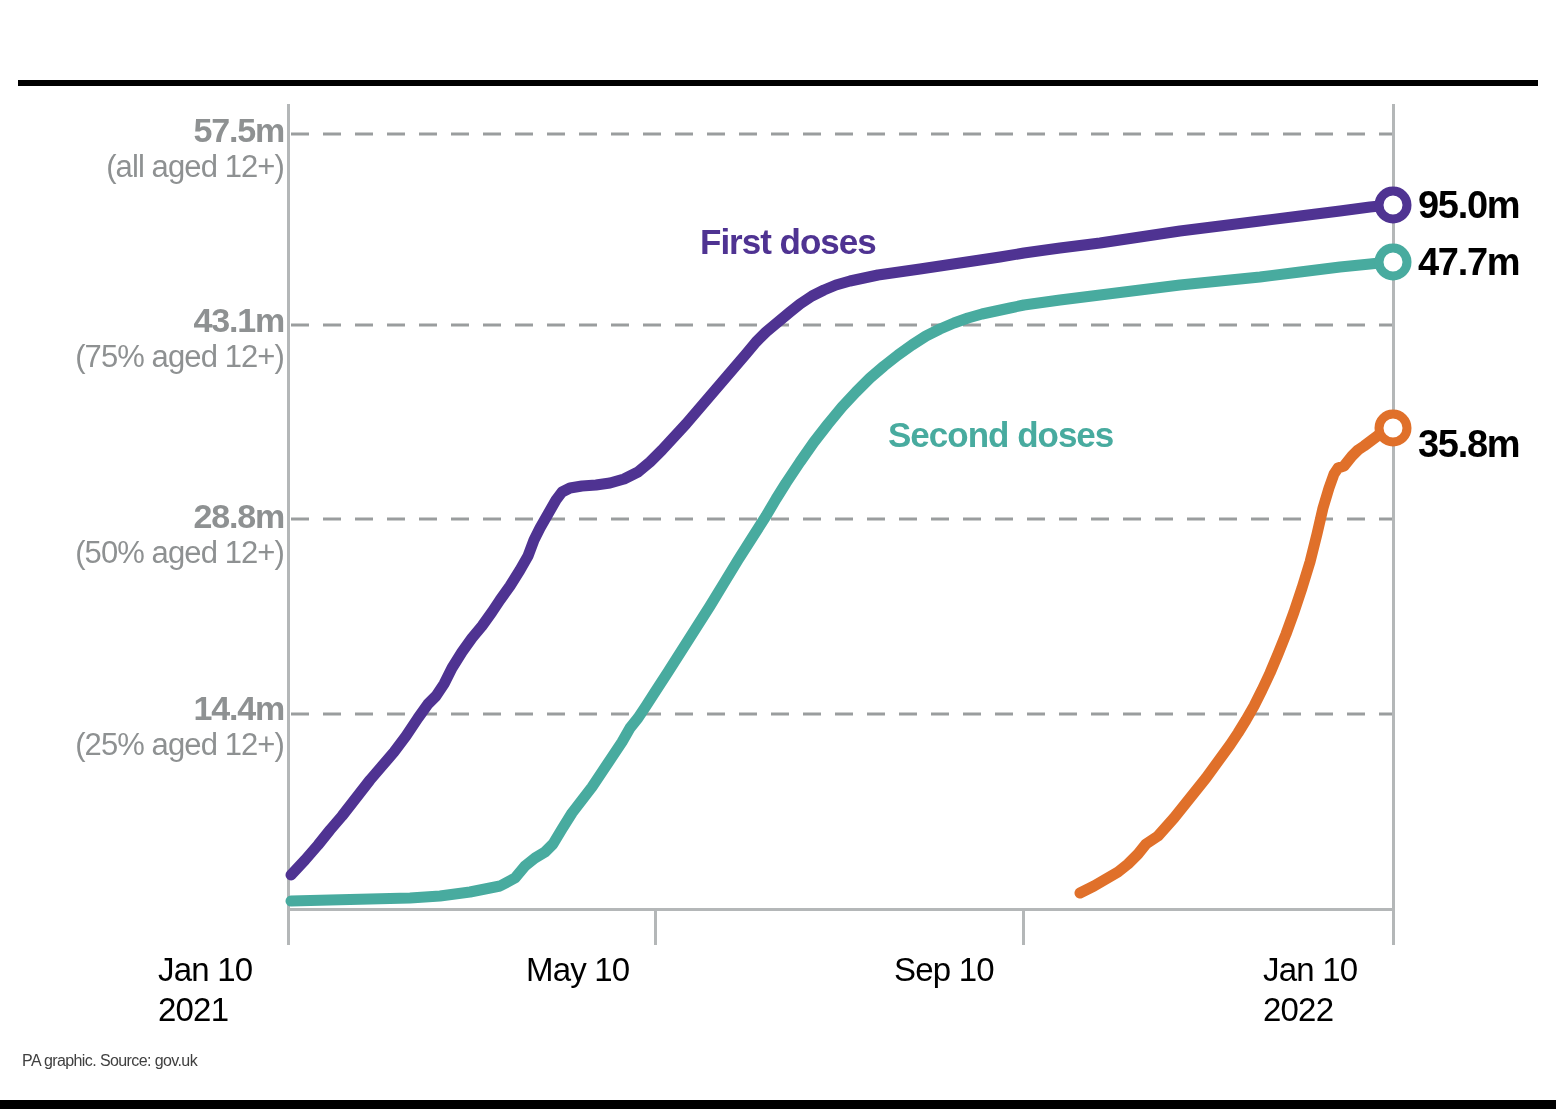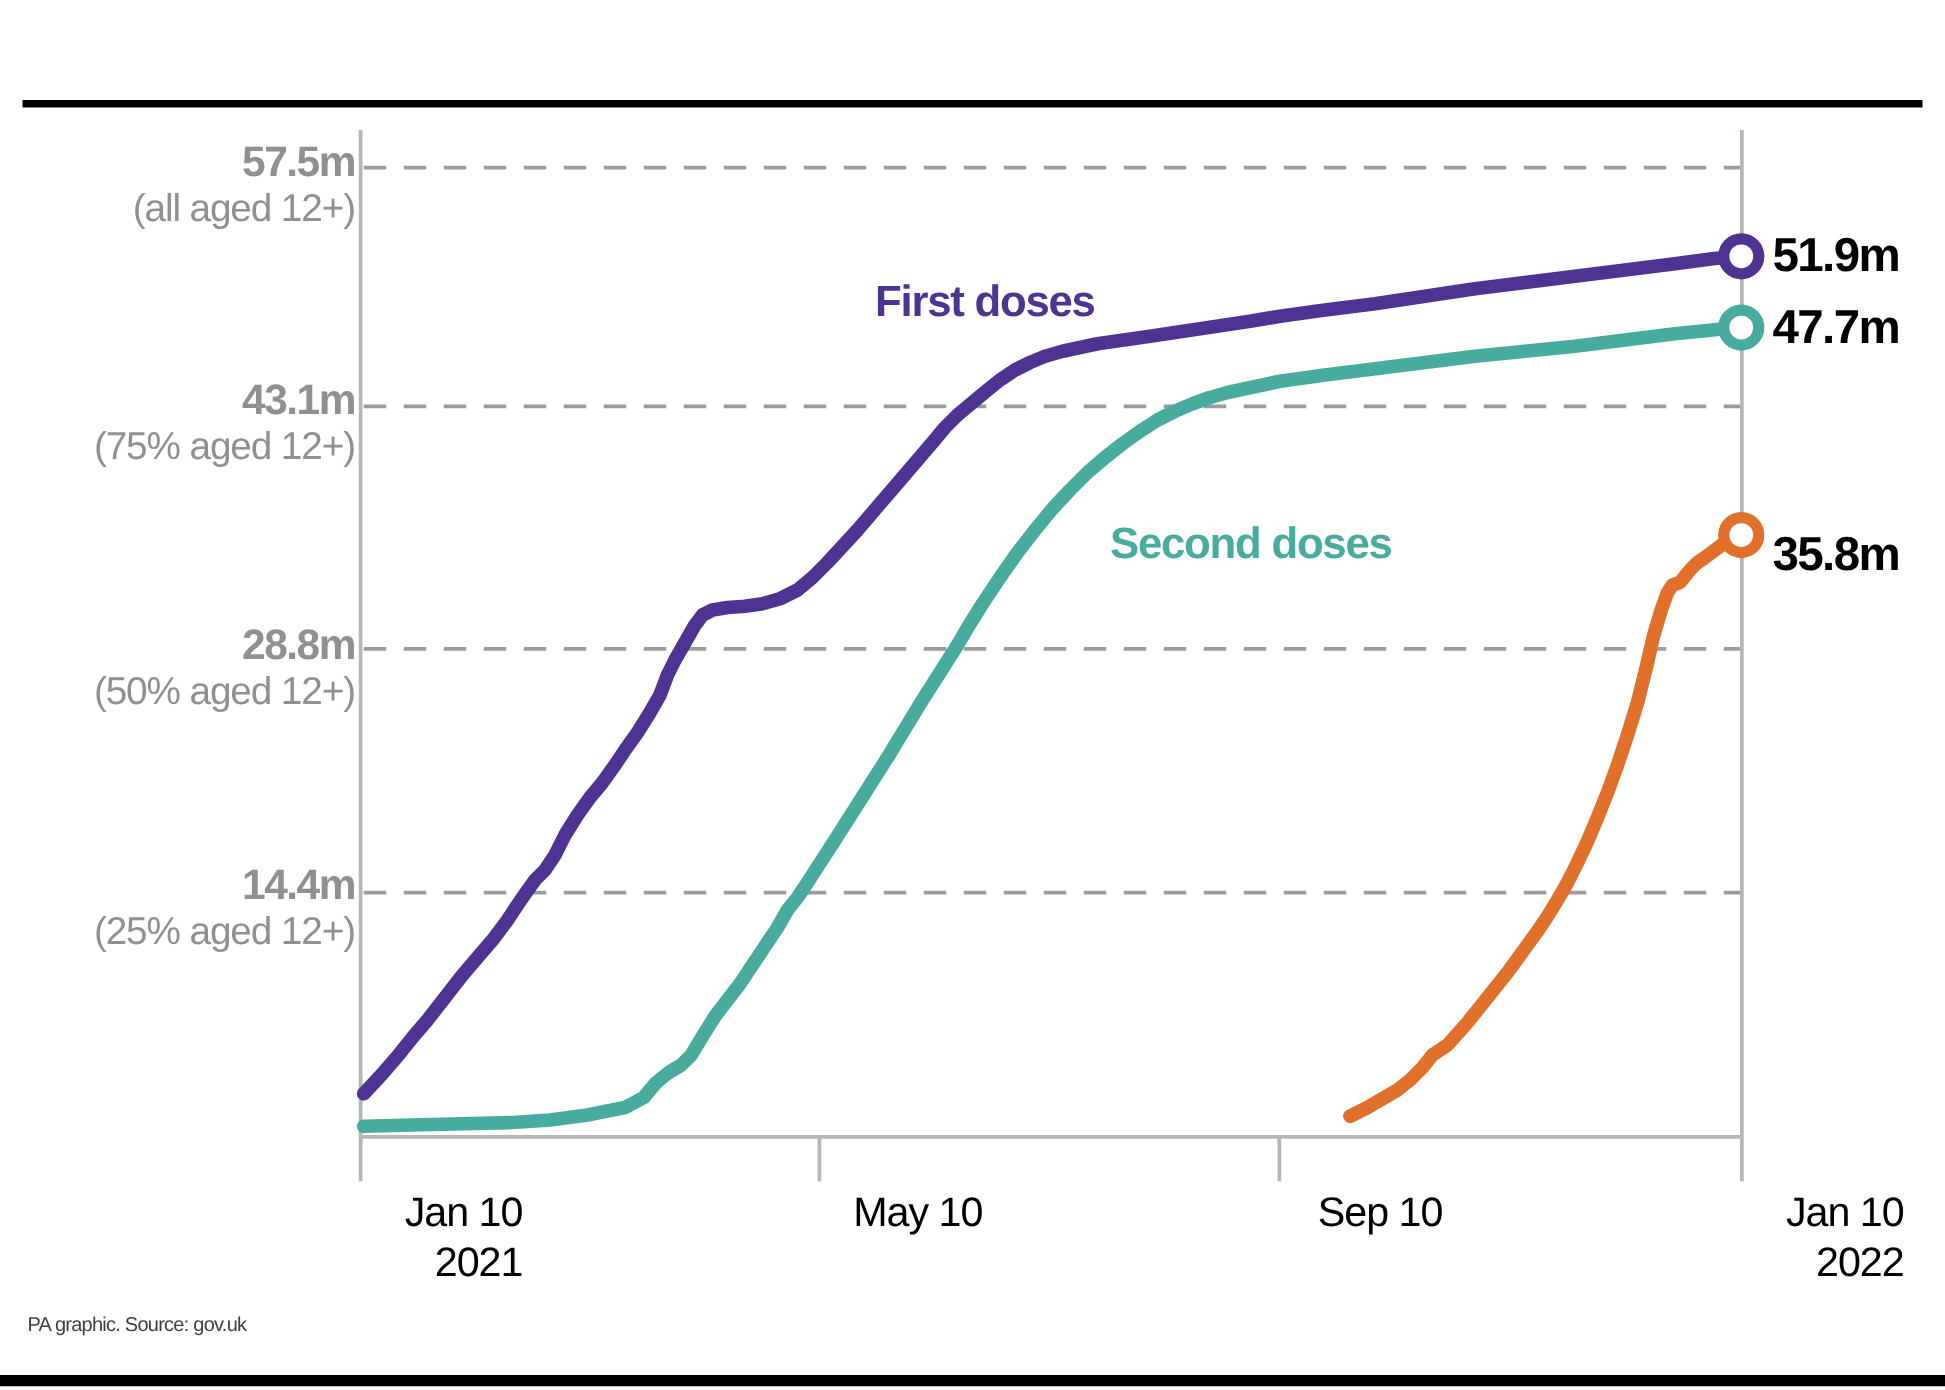--- a/index.html
+++ b/index.html
@@ -92,21 +92,21 @@
   .ylabel .small {
     display: block;
     font-size: 31px;
     letter-spacing: -0.9px;
     line-height: 38px;
   }
 
   
   .xlabel {
     position: absolute;
-    text-align: right;
+    text-align: left;
     width: 260px;
     color: #000000;
     font-size: 33px;
     letter-spacing: -0.8px;
     line-height: 40px;
     white-space: nowrap;
   }
 
   
   .series-label {
@@ -218,21 +218,21 @@
 
       <circle cx="1393" cy="205" r="14" fill="#ffffff" stroke="#4f3392" stroke-width="9"></circle>
       <circle cx="1393" cy="262" r="14" fill="#ffffff" stroke="#48ab9f" stroke-width="9"></circle>
       <circle cx="1393" cy="428" r="14" fill="#ffffff" stroke="#e0702a" stroke-width="9"></circle>
     </svg>
   </div>
 
   <div class="series-label" style="left:700px; top:222px; color:#4f3392;">First doses</div>
   <div class="series-label" style="left:888px; top:415px; color:#48ab9f;">Second doses</div>
 
-  <div class="endval" style="left:1418px; top:184px;">51.9m</div>
+  <div class="endval" style="left:1418px; top:184px;">95.0m</div>
   <div class="endval" style="left:1418px; top:241px;">47.7m</div>
   <div class="endval" style="left:1418px; top:407px;margin-top:16px;">35.8m</div>
 
   <div class="xlabel" style="left:158px; top:950px;">
     <span>Jan 10</span><br>
     <span>2021</span>
   </div>
   <div class="xlabel" style="left:526px; top:950px;">
     <span>May 10</span>
   </div>

